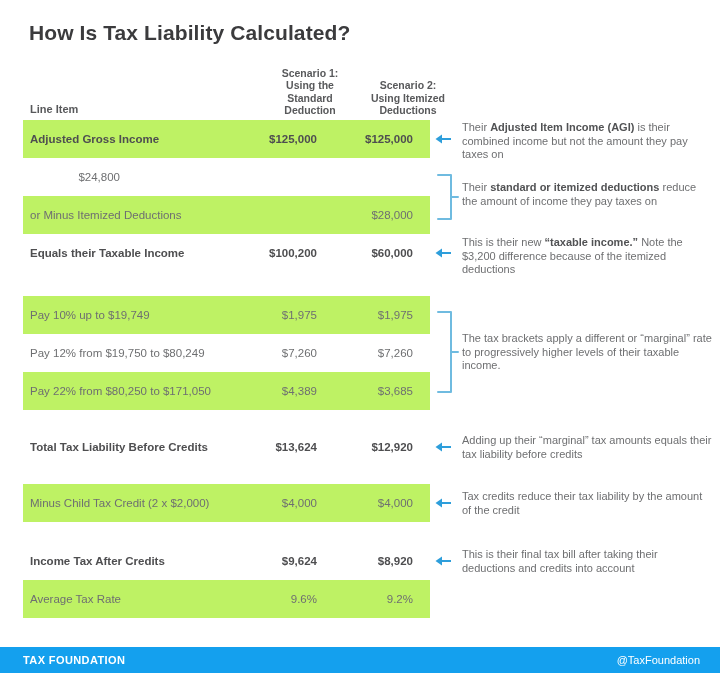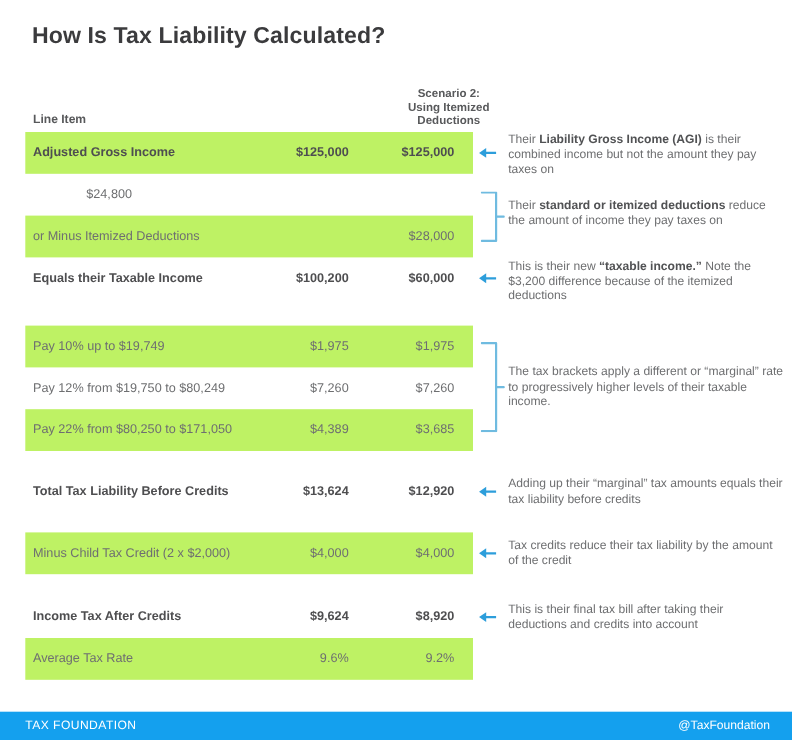--- a/index.html
+++ b/index.html
@@ -58,32 +58,36 @@
   .annot b { font-weight: 700; color: #515254; }
   
   .footer {
     position: absolute; left: 0; bottom: 0;
     width: 720px; height: 26px;
     background: #14a0ee;
     display: flex; align-items: center; justify-content: space-between;
     padding: 0 20px 0 23px;
     color: #ffffff; font-size: 11px;
   }
-  .footer .brand { font-weight: 400; letter-spacing: 0.4px; }
+  .footer .brand { font-weight: 700; letter-spacing: 0.4px; }
   .footer .handle { font-weight: 400; }
 </style>
 </head>
 <body>
 
 <div id="page">
 
   <div class="title">How Is Tax Liability Calculated?</div>
 
   <div class="col-headers">
     <div class="line-item-hd">Line Item</div>
+    <div class="scen-hd s1">Scenario 1:
+Using the
+Standard
+Deduction</div>
     <div class="scen-hd s2">Scenario 2:
 Using Itemized
 Deductions</div>
   </div>
 
   <div class="rows" id="rows">
       <div class="row shaded bold">
     <span class="label">Adjusted Gross Income</span>
     <span class="v1">$125,000</span>
     <span class="v2">$125,000</span>
@@ -176,21 +180,21 @@
       </div>
       <div class="marker" style="left: 435px; top: 556px;">
         <svg width="17" height="10" viewBox="0 0 17 10">
           <line x1="16" y1="5" x2="5" y2="5" stroke="#2d9edb" stroke-width="2"></line>
           <polygon points="7,0.5 0.5,5 7,9.5" fill="#2d9edb"></polygon>
         </svg>
       </div>
     </div>
 
   <div id="annots">
-      <div class="annot" style="top: 121px;"><span>Their </span><b>Liability Gross Income (AGI)</b><span> is their combined income but not the amount they pay taxes on</span></div>
+      <div class="annot" style="top: 121px;"><span>Their </span><b>Adjusted Item Income (AGI)</b><span> is their combined income but not the amount they pay taxes on</span></div>
       <div class="annot" style="top: 181px;"><span>Their </span><b>standard or itemized deductions</b><span> reduce the amount of income they pay taxes on</span></div>
       <div class="annot" style="top: 236px;"><span>This is their new </span><b>“taxable income.”</b><span> Note the $3,200 difference because of the itemized deductions</span></div>
       <div class="annot" style="top: 332px;"><span>The tax brackets apply a different or “marginal” rate to progressively higher levels of their taxable income.</span></div>
       <div class="annot" style="top: 434px;"><span>Adding up their “marginal” tax amounts equals their tax liability before credits</span></div>
       <div class="annot" style="top: 490px;"><span>Tax credits reduce their tax liability by the amount of the credit</span></div>
       <div class="annot" style="top: 548px;"><span>This is their final tax bill after taking their deductions and credits into account</span></div>
     </div>
 
   <div class="footer">
     <span class="brand">TAX FOUNDATION</span>

